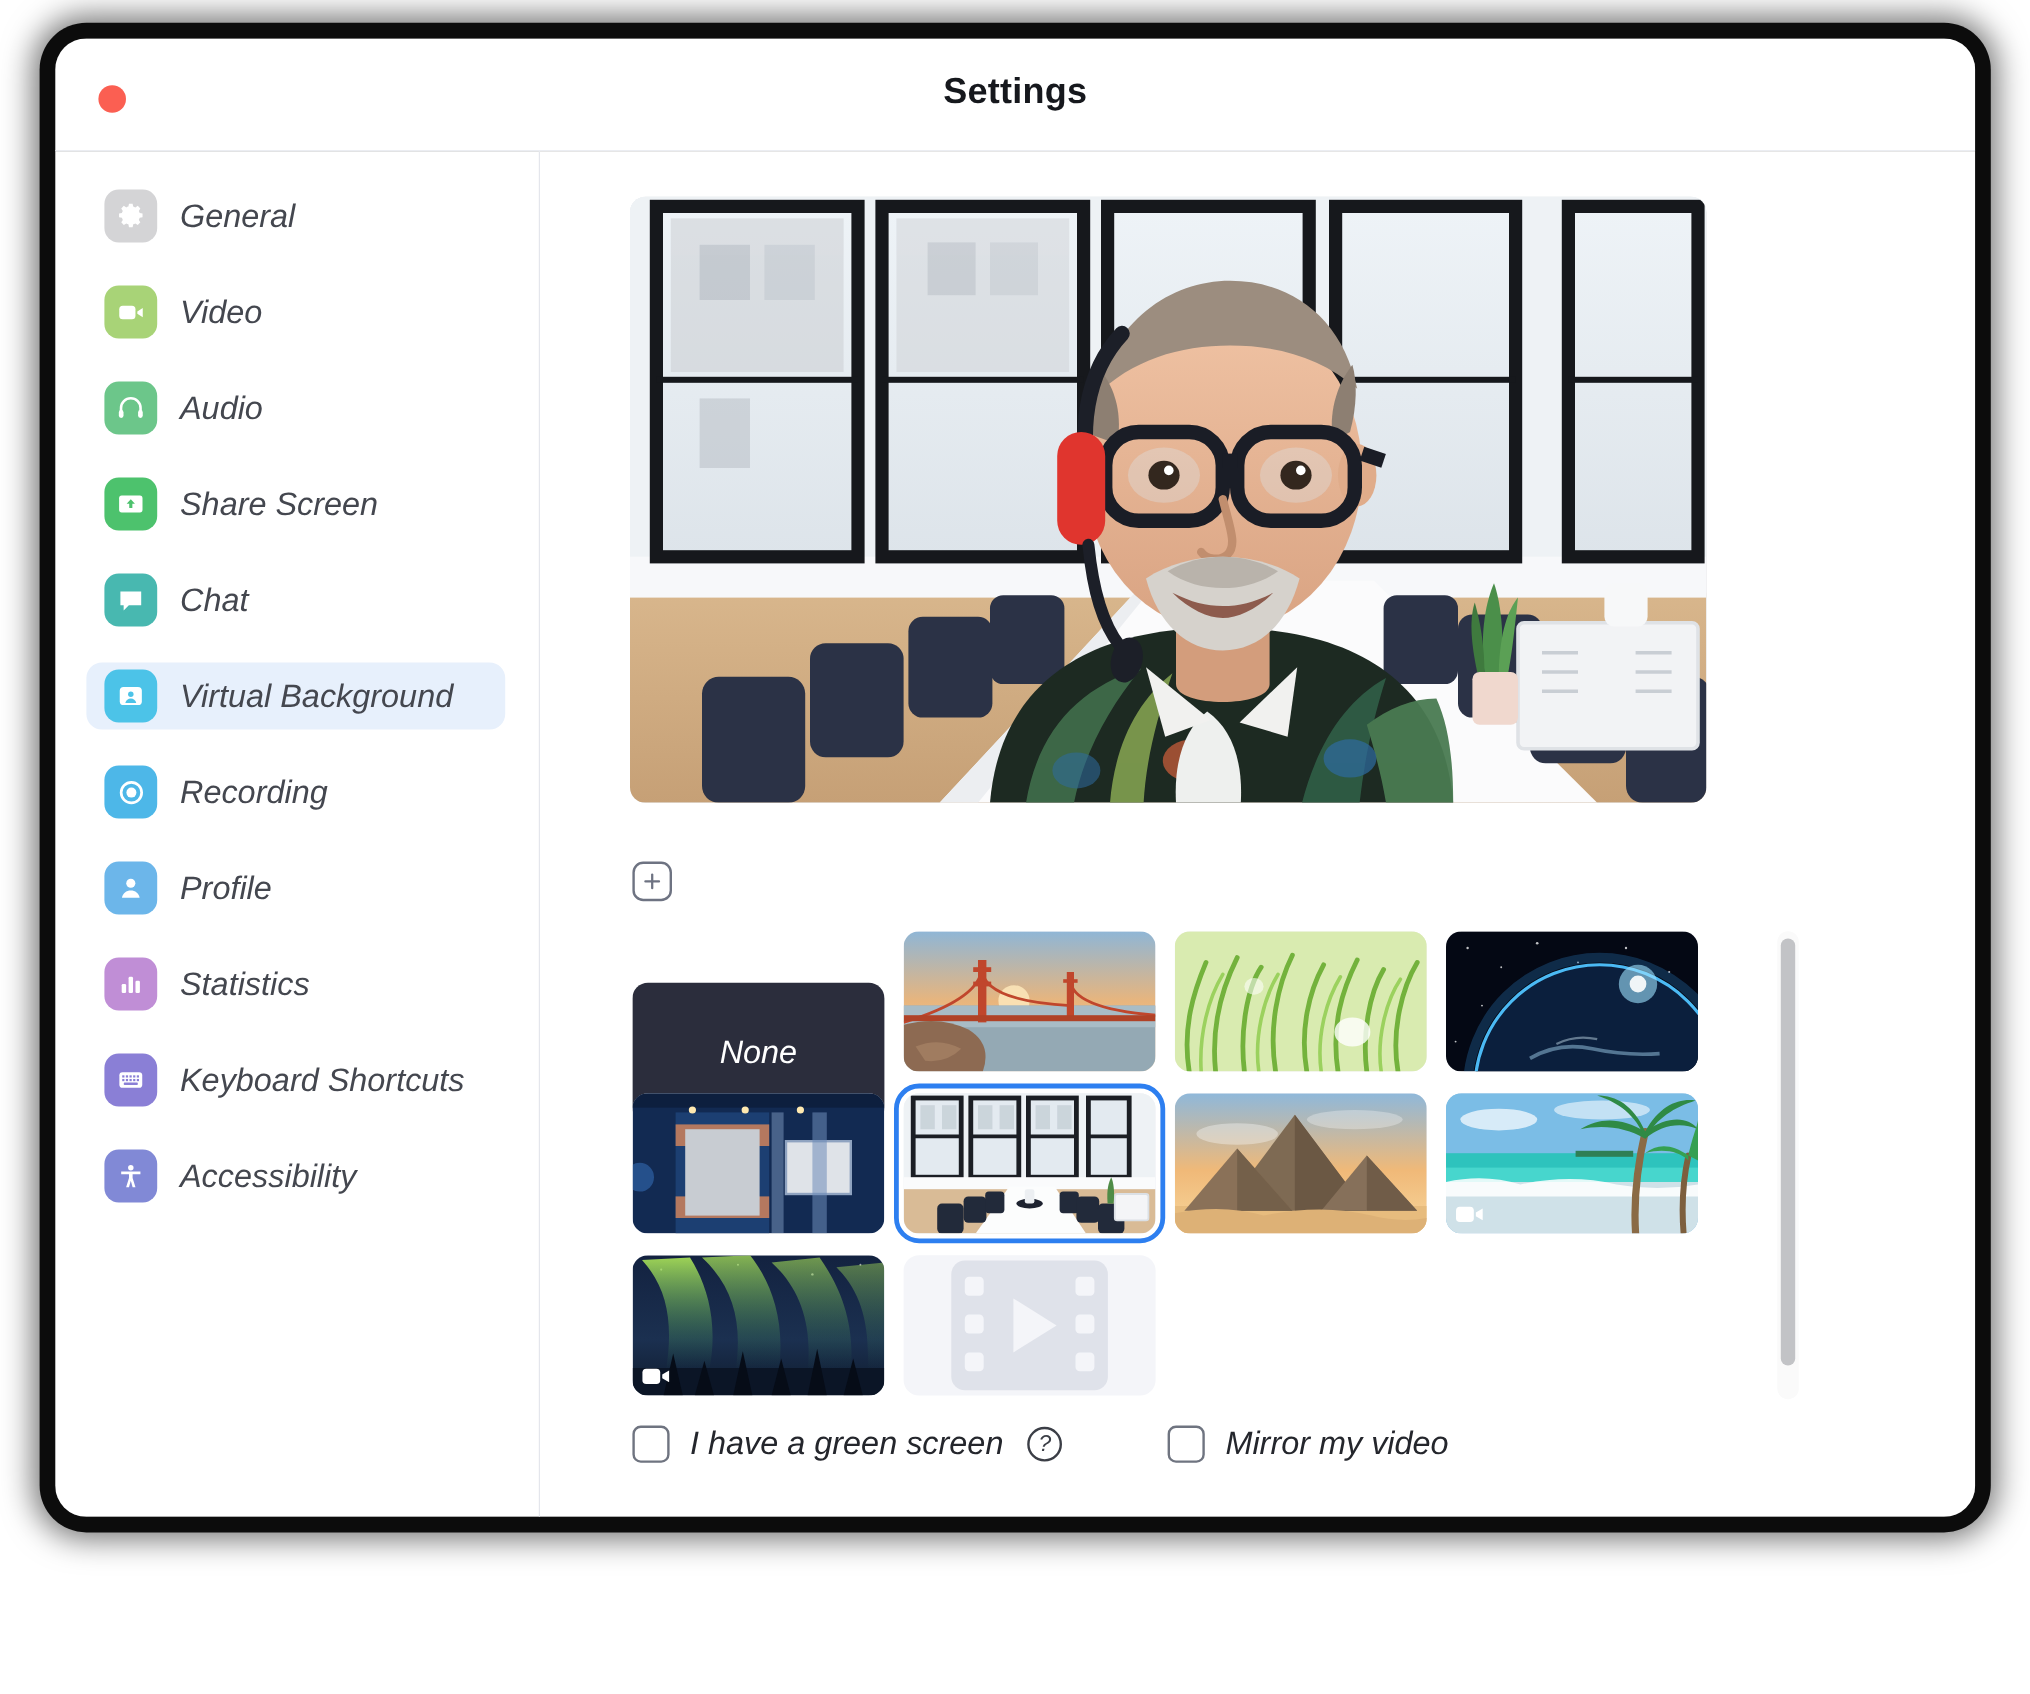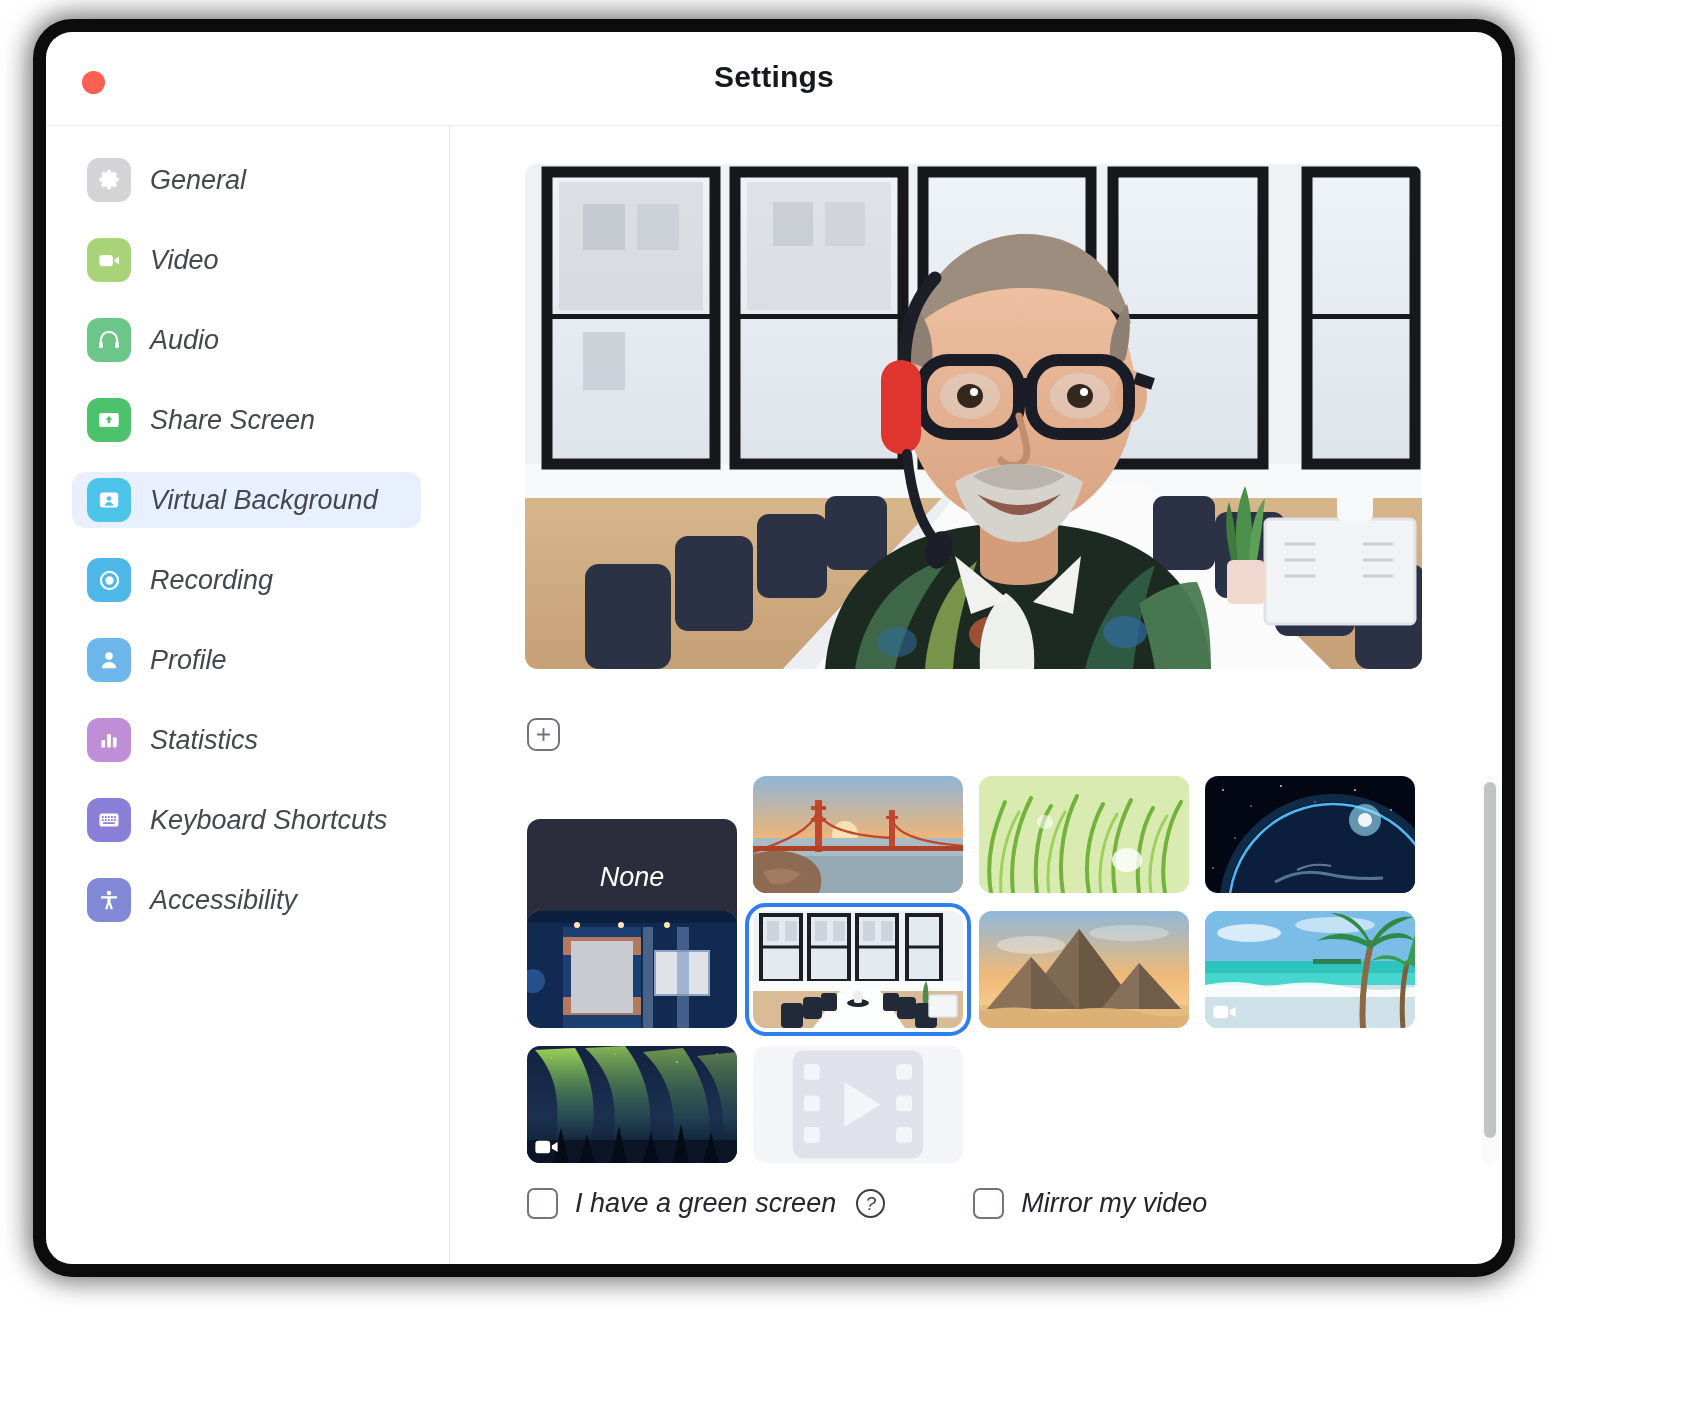--- a/index.html
+++ b/index.html
@@ -8,21 +8,21 @@
     background: #ffffff;
     font-family: "Liberation Sans", sans-serif;
     overflow: hidden;
   }
   #root { position: relative; width: 1692px; height: 1412px; background: #ffffff; }
 
   
   .window {
     position: absolute;
     left: 46px; top: 32px;
-    width: 1456px; height: 1232px;
+    width: 1600px; height: 1232px;
     background: #404040;
     border-radius: 26px;
     box-shadow: 0 0 0 13px #0c0c0c, 0 0 26px 18px rgba(0,0,0,0.55);
     overflow: hidden;
   }
 
   
   .titlebar {
     position: relative;
     height: 94px;
@@ -235,20 +235,28 @@
         <div class="nav-item">
           <span class="nav-icon" style="background:#4dc26d">
             <svg width="26" height="26" viewBox="0 0 24 24">
                 <rect x="3" y="5.5" width="18" height="13" rx="2" fill="#ffffff"></rect>
                 <path d="M12 8.4l3.2 3.4h-2v3.3h-2.4v-3.3h-2z" fill="#4dc26d"></path>
               </svg>
           </span>
           <span class="nav-label">Share Screen</span>
         </div>
 
+        <div class="nav-item">
+          <span class="nav-icon" style="background:#48b8b0">
+            <svg width="26" height="26" viewBox="0 0 24 24" fill="#ffffff">
+                <path d="M4 5.5h16v10.5H10.5L6.5 20v-3.9H4z" rx="2"></path>
+              </svg>
+          </span>
+          <span class="nav-label">Chat</span>
+        </div>
 
         <div class="nav-item active">
           <span class="nav-icon" style="background:#4cc3e8">
             <svg width="26" height="26" viewBox="0 0 24 24">
                 <rect x="3.5" y="5" width="17" height="14" rx="3" fill="#ffffff"></rect>
                 <circle cx="12" cy="10.6" r="2.1" fill="#4cc3e8"></circle>
                 <path d="M7.8 17.4c.5-2.3 2.2-3.5 4.2-3.5s3.7 1.2 4.2 3.5z" fill="#4cc3e8"></path>
               </svg>
           </span>
           <span class="nav-label">Virtual Background</span>

